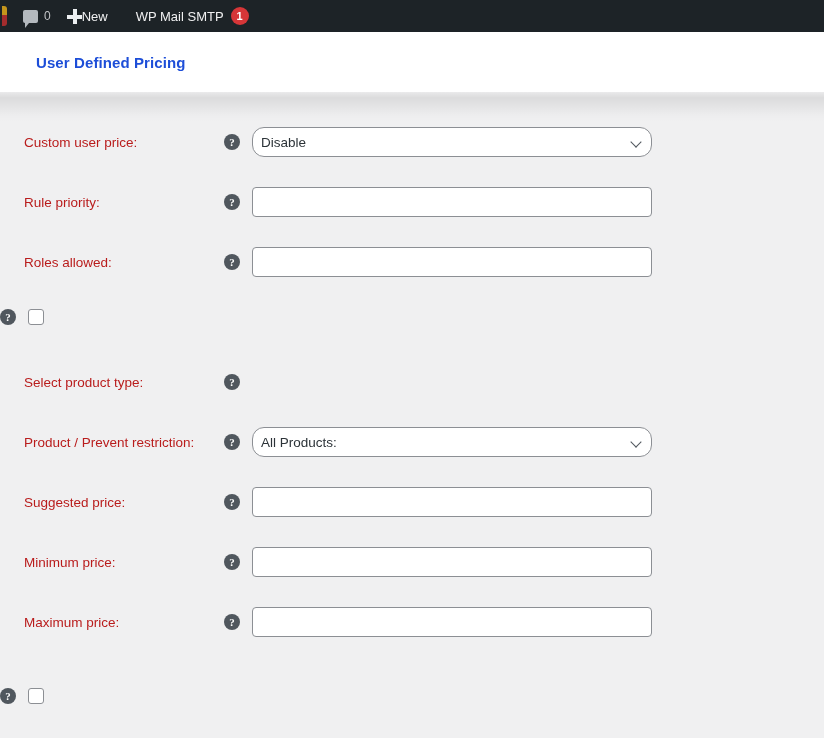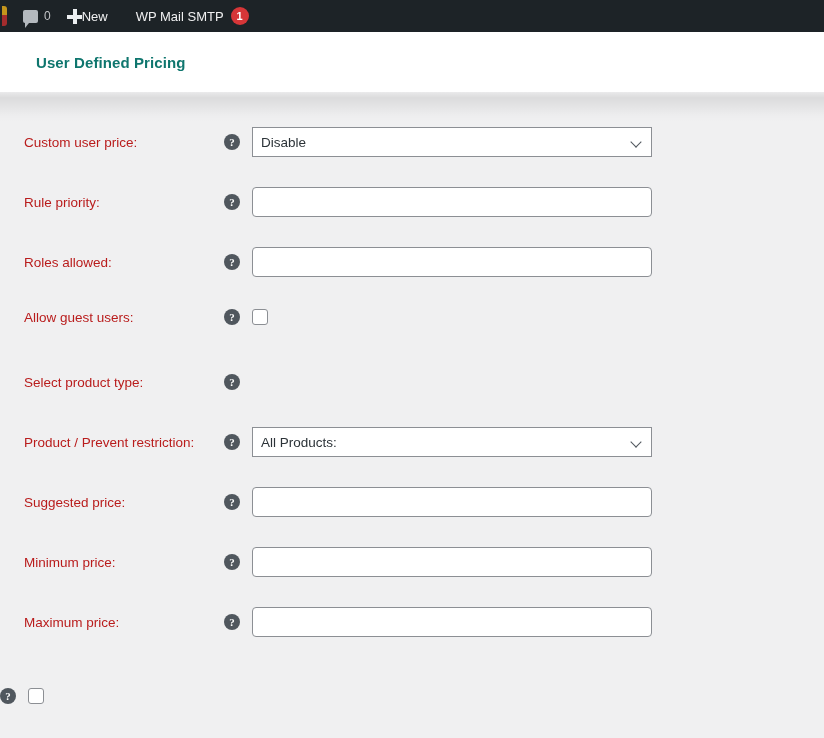--- a/index.html
+++ b/index.html
@@ -103,21 +103,21 @@
     align-items: center;
     padding-left: 36px;
     box-sizing: border-box;
     position: relative;
     z-index: 10;
   }
   #page-header h1 {
     margin: 0;
     font-size: 15px;
     font-weight: 600;
-    color: #0f766e;
+    color: #1d4ed8;
     letter-spacing: .1px;
   }
   #header-shadow {
     height: 31px;
     background: linear-gradient(180deg,
         rgba(0,0,0,0.00) 0%,
         rgba(0,0,0,0.035) 6%,
         rgba(0,0,0,0.085) 22%,
         rgba(0,0,0,0.045) 55%,
         rgba(0,0,0,0.012) 78%,
@@ -184,21 +184,21 @@
   .sel-wrap {
     position: relative;
     width: 400px;
     height: 30px;
   }
   .sel-box {
     width: 400px;
     height: 30px;
     box-sizing: border-box;
     border: 1px solid #8c8f94;
-    border-radius: 0;
+    border-radius: 12px;
     background: #ffffff;
     font-size: 13.5px;
     color: #2c3338;
     padding: 0 28px 0 8px;
     display: flex;
     align-items: center;
     cursor: pointer;
   }
   .sel-arrow {
     position: absolute;
@@ -290,21 +290,20 @@
       <div class="field-cell"><input type="text" class="txt-input" style=""></div>
     </div>
     <div class="form-row row-input">
       <div class="row-label">Roles allowed:</div>
       <div class="help-cell">
         <span class="help-icon">?</span>
       </div>
       <div class="field-cell"><input type="text" class="txt-input" style=""></div>
     </div>
     <div class="form-row row-checkbox">
-      <div class="row-label">Allow guest users:</div>
       <div class="help-cell">
         <span class="help-icon">?</span>
       </div>
       <div class="field-cell"><span class="chk"></span></div>
     </div>
     <div class="form-row row-input">
       <div class="row-label">Select product type:</div>
       <div class="help-cell">
         <span class="help-icon">?</span>
       </div>

